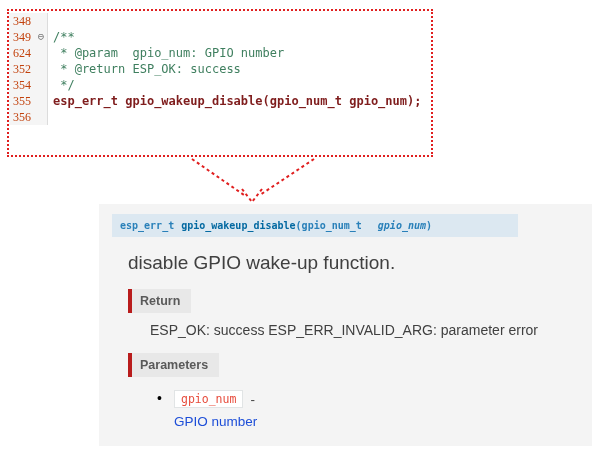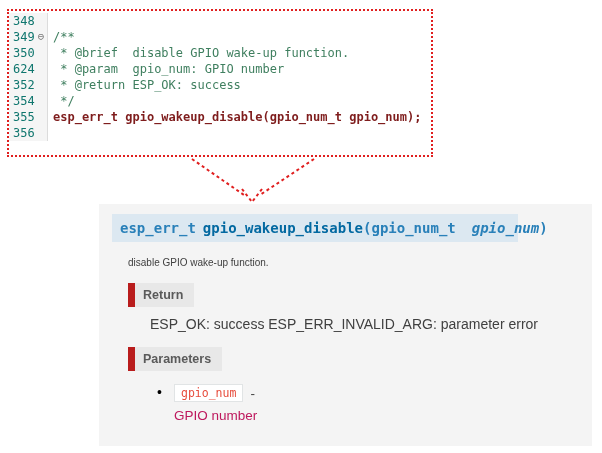--- a/index.html
+++ b/index.html
@@ -19,22 +19,23 @@
     border: 2px dotted #e01f1f;
     background: #fff;
     overflow: hidden;
   }
   .code-inner { padding-top: 2px; }
   .code-line {
     display: flex; height: 16px; line-height: 16px;
     font-family: "DejaVu Sans Mono", monospace; font-size: 12px;
   }
   .ln {
-    flex: 0 0 26px; background: #f5f5f5; color: #0f766e;
+    flex: 0 0 26px; background: #f5f5f5; color: #c2410c;
     padding-left: 4px;
+    font-family: Liberation Serif, serif;
   }
   .fold {
     flex: 0 0 13px; background: #f5f5f5; color: #7a7a7a;
     font-size: 11px; text-align: center;
     border-right: 1px solid #dcdcdc;
   }
   .src { padding-left: 5px; white-space: pre; color: #000; flex: 1; }
   .src.comment { color: #3f7f5f; }
   .src.main { font-weight: bold; color: #7f1d1d; }
 
@@ -48,76 +49,71 @@
     width: 493px; height: 242px;
     background: #f4f4f4;
     overflow: hidden;
   }
   .sig {
     margin: 10px 0 0 13px; width: 406px;
     background: #dce8f1;
     padding: 6px 8px;
     display: flex; align-items: baseline;
     font-family: "DejaVu Sans Mono", monospace;
-    font-size: 14px; font-weight: bold;
+    font-size: 10px; font-weight: bold;
     white-space: pre;
   }
   .sig-type  { color: #2980b9; margin-right: 7px; }
   .sig-name  { color: #0369a1; }
   .sig-punct { color: #2980b9; }
   .sig-ptype { color: #2980b9; margin-right: 16px; }
   .sig-pname { color: #2980b9; font-style: italic; }
 
-  .brief { margin: 15px 0 0 29px; font-size: 10px; color: #404040; }
+  .brief { margin: 15px 0 0 29px; font-size: 19px; color: #404040; }
 
   .chip {
     display: block; width: fit-content;
     margin: 15px 0 0 29px;
     background: #e8e8e8;
-    border-left: 7px solid #b91c1c;
+    border-left: 4px solid #b91c1c;
     padding: 5px 11px 5px 8px;
     font-size: 12.5px; font-weight: bold; color: #5a5a5a;
   }
   .section-text { margin: 9px 0 0 51px; font-size: 14px; color: #404040; }
 
   .param-item { margin: 13px 0 0 58px; display: flex; font-size: 13.5px; color: #404040; }
   .bullet { width: 17px; color: #000; }
   .bullet::before { content: "•"; font-size: 14px; }
   .param-head { display: flex; align-items: center; }
   .inline-code {
     font-family: "DejaVu Sans Mono", monospace; font-size: 11.5px;
     color: #e74c3c; background: #fff;
     border: 1px solid #e1e4e5;
     padding: 1px 6px;
   }
   .dash { margin-left: 7px; }
-  .param-desc { margin-top: 6px; font-size: 13.5px; color: #be185d; }
+  .param-desc { margin-top: 6px; font-size: 13.5px; color: #1d4ed8; }
 </style>
 </head>
 <body>
 
 <div class="page">
 
   <div class="code-box">
     <div class="code-inner">
 
       <div class="code-line">
         <span class="ln">348</span>
         <span class="fold"></span>
         <span class="src"></span>
       </div>
       <div class="code-line">
         <span class="ln">349</span>
         <span class="fold">⊖</span>
         <span class="src comment">/**</span>
-      </div>
-      <div class="code-line">
-        <span class="ln">350</span>
-        <span class="fold"></span>
-        <span class="src comment"> * @brief  disable GPIO wake-up function.</span>
       </div>
       <div class="code-line">
         <span class="ln">624</span>
         <span class="fold"></span>
         <span class="src comment"> * @param  gpio_num: GPIO number</span>
       </div>
       <div class="code-line">
         <span class="ln">352</span>
         <span class="fold"></span>
         <span class="src comment"> * @return ESP_OK: success</span>

